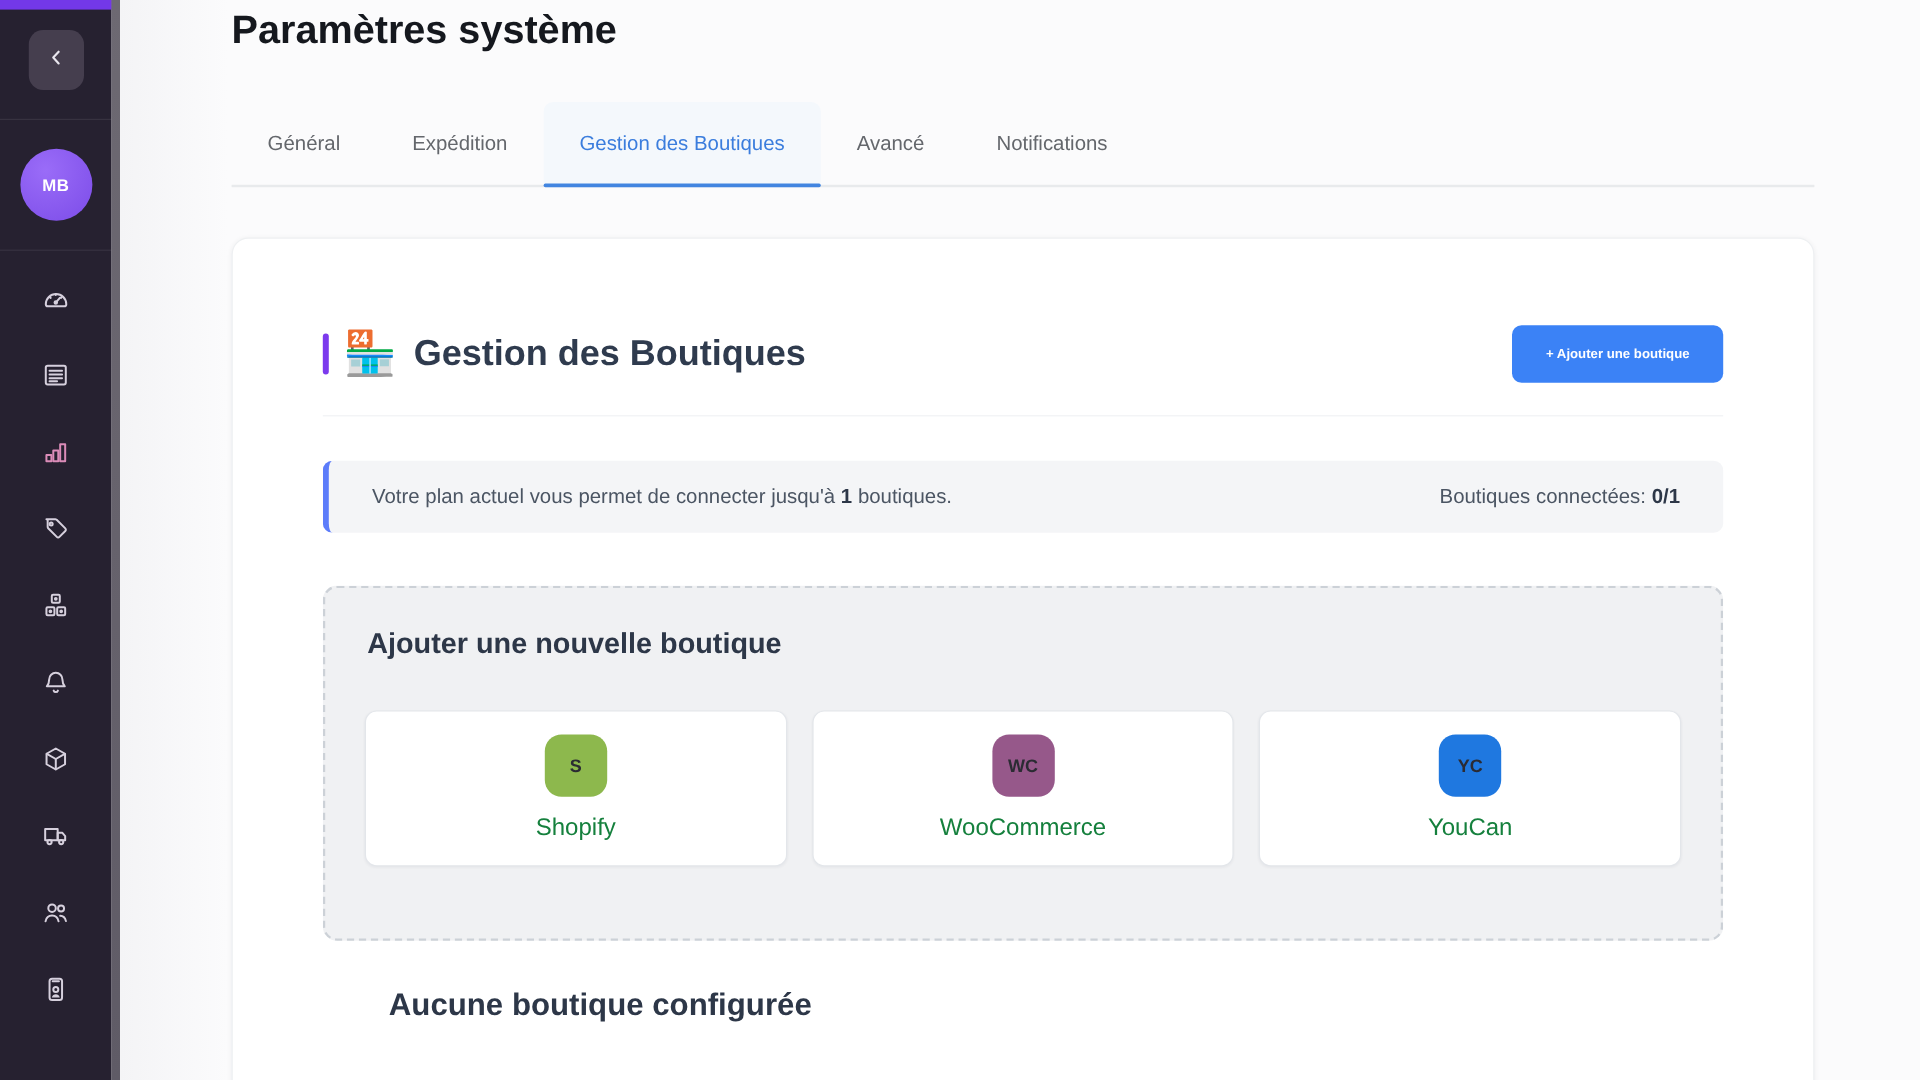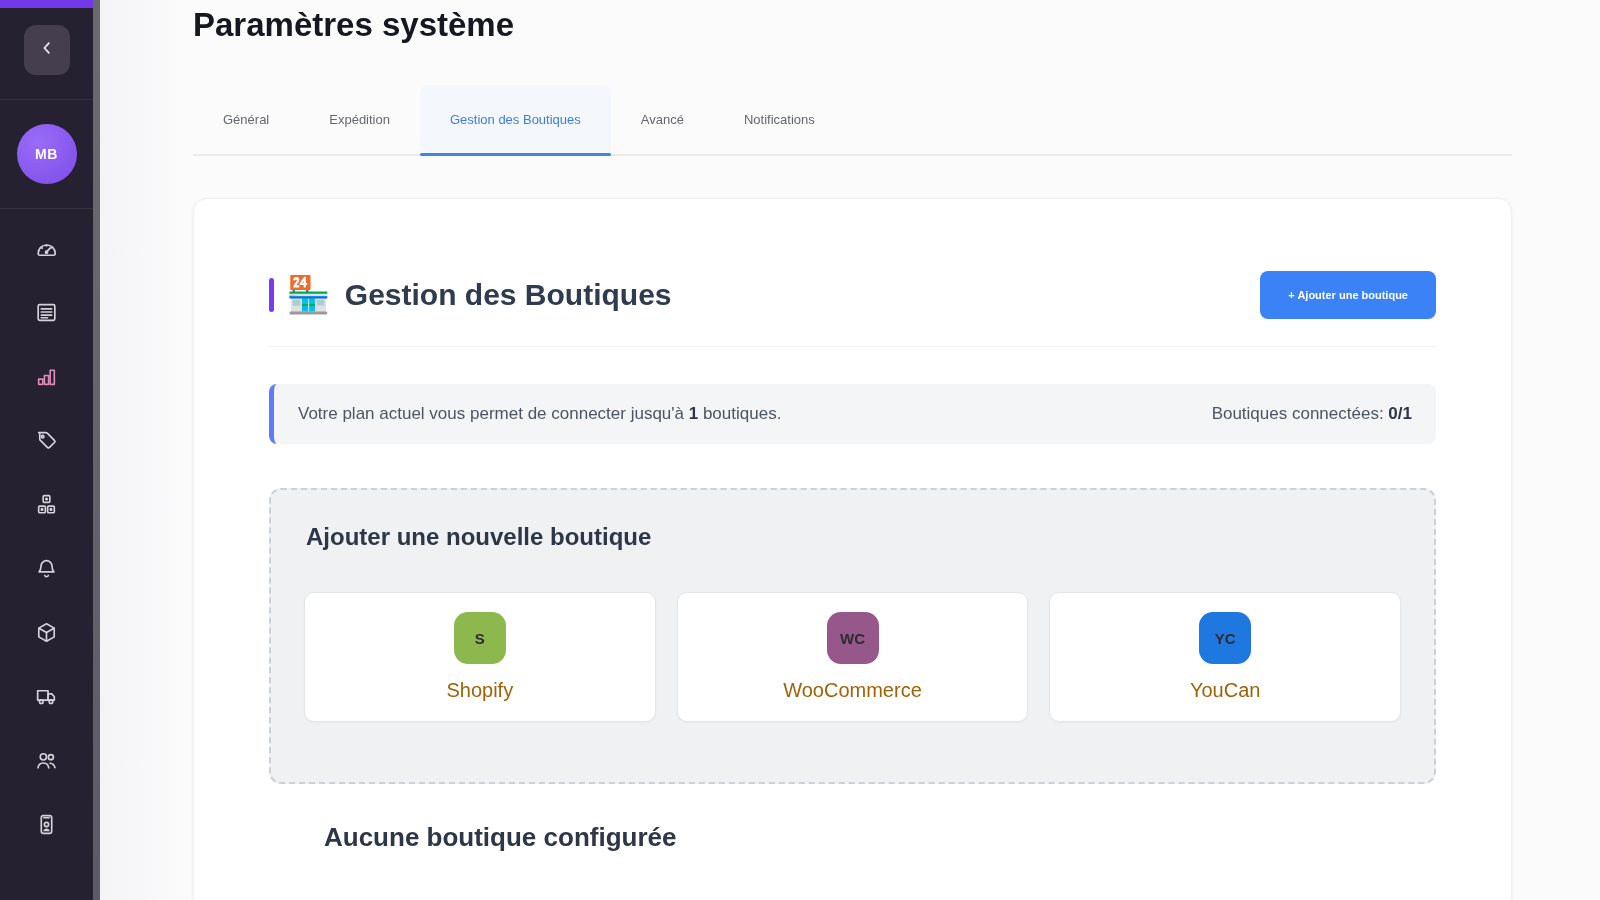--- a/index.html
+++ b/index.html
@@ -37,21 +37,21 @@
 
   
   .main { position:absolute; left:100px; top:0; width:1500px; height:900px; }
   .page-title { position:absolute; left:93px; top:6px; font-size:33px; font-weight:700; color:#15181e; }
 
   .tabs {
     position:absolute; left:93px; top:85px; width:1319px; height:71px;
     display:flex; border-bottom:2px solid #e8eaec;
   }
   .tab {
-    padding:0 30px; display:flex; align-items:center; font-size:13px; color:#64676c;
+    padding:0 30px; display:flex; align-items:center; font-size:17px; color:#64676c;
     cursor:pointer; position:relative; white-space:nowrap;
   }
   .tab.active {
     color:#3b7ddd; background:#f4f8fc; border-radius:8px 8px 0 0;
   }
   .tab.active::after {
     content:""; position:absolute; left:0; right:0; bottom:-2px; height:3px; background:#4285e0; border-radius:2px;
   }
 
   
@@ -67,42 +67,42 @@
   .card-title { font-size:30px; font-weight:800; color:#2f3b4e; flex:1; }
   .add-store-btn {
     background:#3b82f6; color:#ffffff; border:none; border-radius:8px;
     font-family:inherit; font-size:11px; font-weight:700; padding:18px 28px; cursor:pointer;
   }
   .header-divider { height:1px; background:#f1f2f4; margin-top:27px; }
 
   .plan-banner {
     margin-top:37px; height:60px; background:#f4f5f7;
     border-left:5px solid #5c7cfa; border-radius:8px;
-    display:flex; align-items:center; padding:0 24px; font-size:17px; color:#4b5563;
+    display:flex; align-items:center; padding:0 36px; font-size:17px; color:#4b5563;
   }
   .plan-text { flex:1; }
   .plan-text b, .connected b { color:#2d3748; }
 
   .add-zone {
     margin-top:44px; background:#f0f1f3; border:2px dashed #ccd1d7; border-radius:12px;
     padding:33px 33px 60px 33px;
   }
   .add-zone-title { font-size:24px; font-weight:700; color:#2d3748; margin-left:2px; }
   .platform-grid { margin-top:41px; display:flex; gap:21px; }
   .platform-card {
     flex:1; height:130px; background:#ffffff; border:1px solid #e3e6ea; border-radius:10px;
     display:flex; flex-direction:column; align-items:center; justify-content:center;
     gap:15px; cursor:pointer; box-shadow:0 1px 2px rgba(20,20,40,0.04);
   }
   .platform-badge {
     width:52px; height:52px; border-radius:14px;
     display:flex; align-items:center; justify-content:center;
     font-size:15px; font-weight:700; color:#2b2b33;
   }
-  .platform-name { font-size:20px; color:#a16207; }
+  .platform-name { font-size:20px; color:#15803d; }
 
   .configured-title { margin-top:38px; font-size:26px; font-weight:700; color:#2d3748; margin-left:55px; }
 </style>
 </head>
 <body>
 
 <div class="sidebar">
   <div class="sidebar-topbar"></div>
 
   <div class="back-btn">

